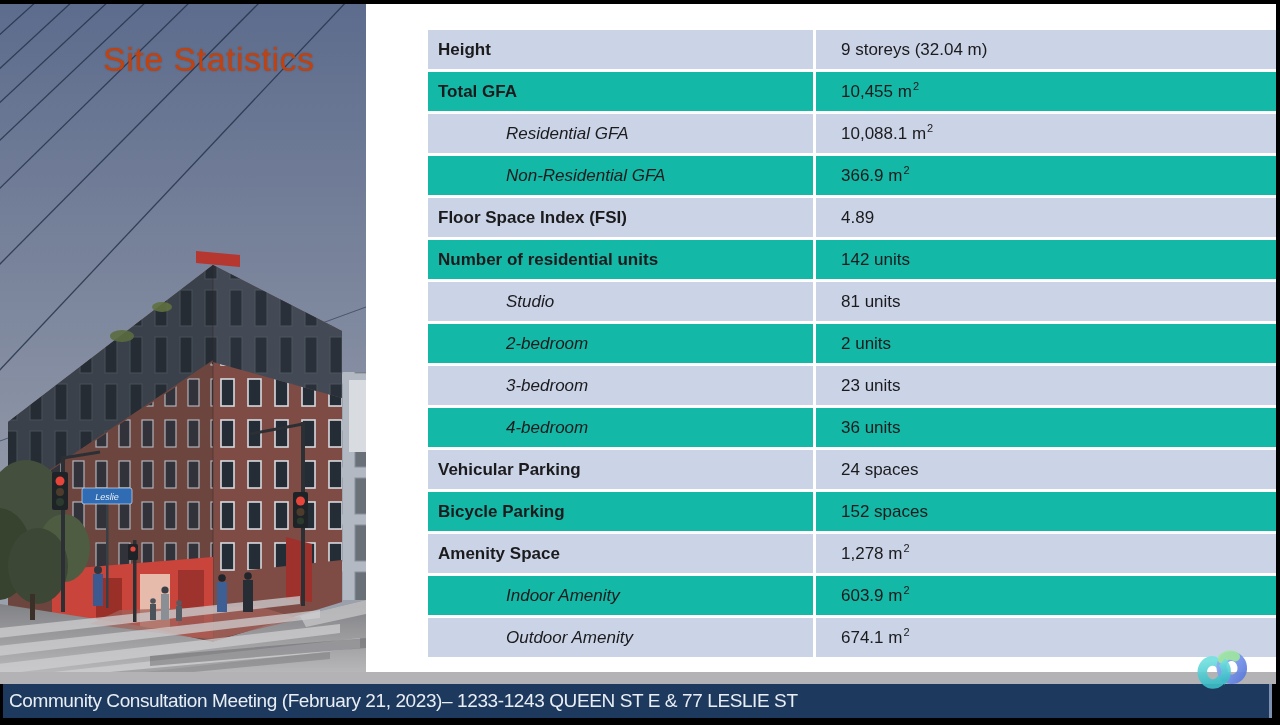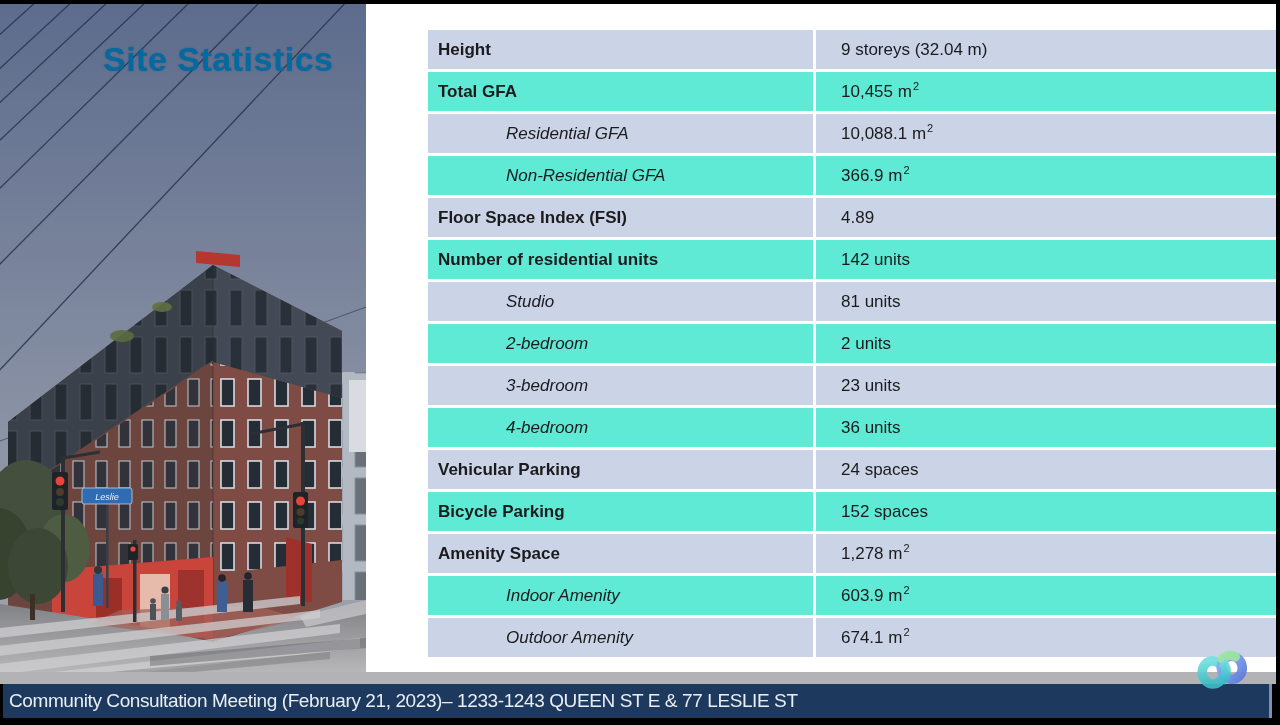--- a/index.html
+++ b/index.html
@@ -7,30 +7,30 @@
   .screen{position:relative;width:1280px;height:725px;background:#000;}
 
   
   .slide{position:absolute;left:0;top:4px;width:1276px;height:668px;background:#ffffff;overflow:hidden;}
 
   
   .photo{position:absolute;left:0;top:0;width:366px;height:668px;}
   .photo svg{display:block;width:366px;height:668px;}
 
   .slide-title{position:absolute;left:103px;top:36px;font-size:34px;letter-spacing:.5px;
-               color:#0369a1;font-weight:700;white-space:nowrap;text-shadow:0 0 2px rgba(40,50,70,.35);}
+               color:#c2410c;font-weight:400;white-space:nowrap;text-shadow:0 0 2px rgba(40,50,70,.35);}
 
   
   .stats{position:absolute;left:428px;top:26px;width:923px;}
   .row{display:flex;gap:3px;margin-bottom:3px;height:39px;}
   .cell{display:flex;align-items:center;font-size:17px;color:#1b1b1d;box-sizing:border-box;}
   .cell.label{width:385px;padding-left:10px;font-weight:700;}
   .cell.value{flex:1;padding-left:25px;font-weight:400;}
   .row.dark .cell{background:#cbd3e6;}
-  .row.light .cell{background:#5eead4;}
+  .row.light .cell{background:#14b8a6;}
   .row.sub .cell.label{font-weight:400;font-style:italic;padding-left:78px;}
   .vtext{white-space:nowrap;}
   .vtext sup{font-size:11px;line-height:0;margin-left:1px;}
 
   
   .gray-strip{position:absolute;left:0;top:672px;width:1276px;height:12px;background:#b3b2b4;}
   .footer{position:absolute;left:3px;top:684px;width:1269px;height:34px;background:#1d3a5e;
           border-right:3px solid #7d90b0;display:flex;align-items:center;padding-left:6px;box-sizing:border-box;}
   .footer-text{color:#e9edf4;font-size:19px;letter-spacing:-0.4px;white-space:nowrap;}
 

